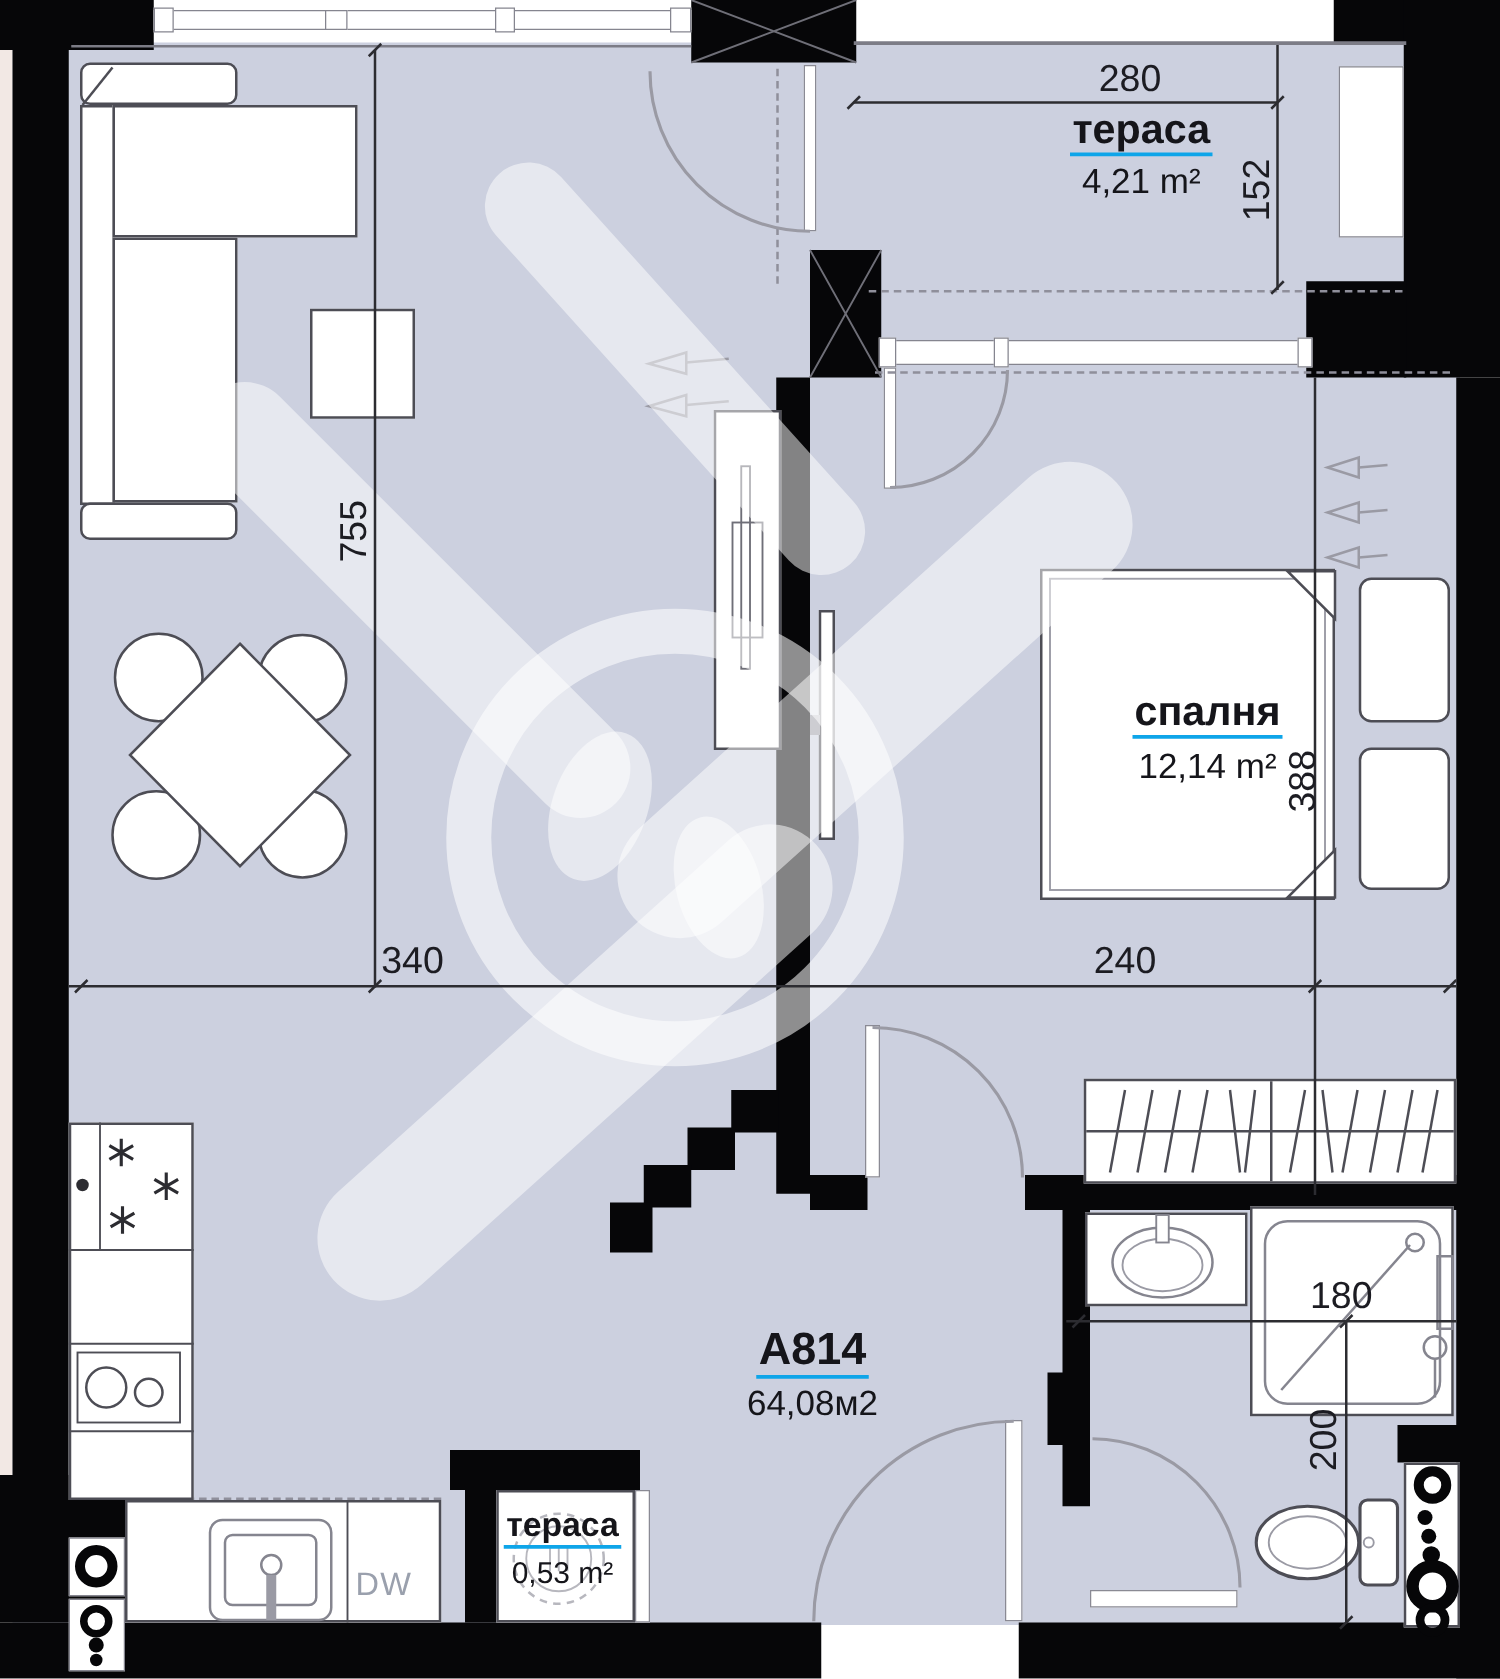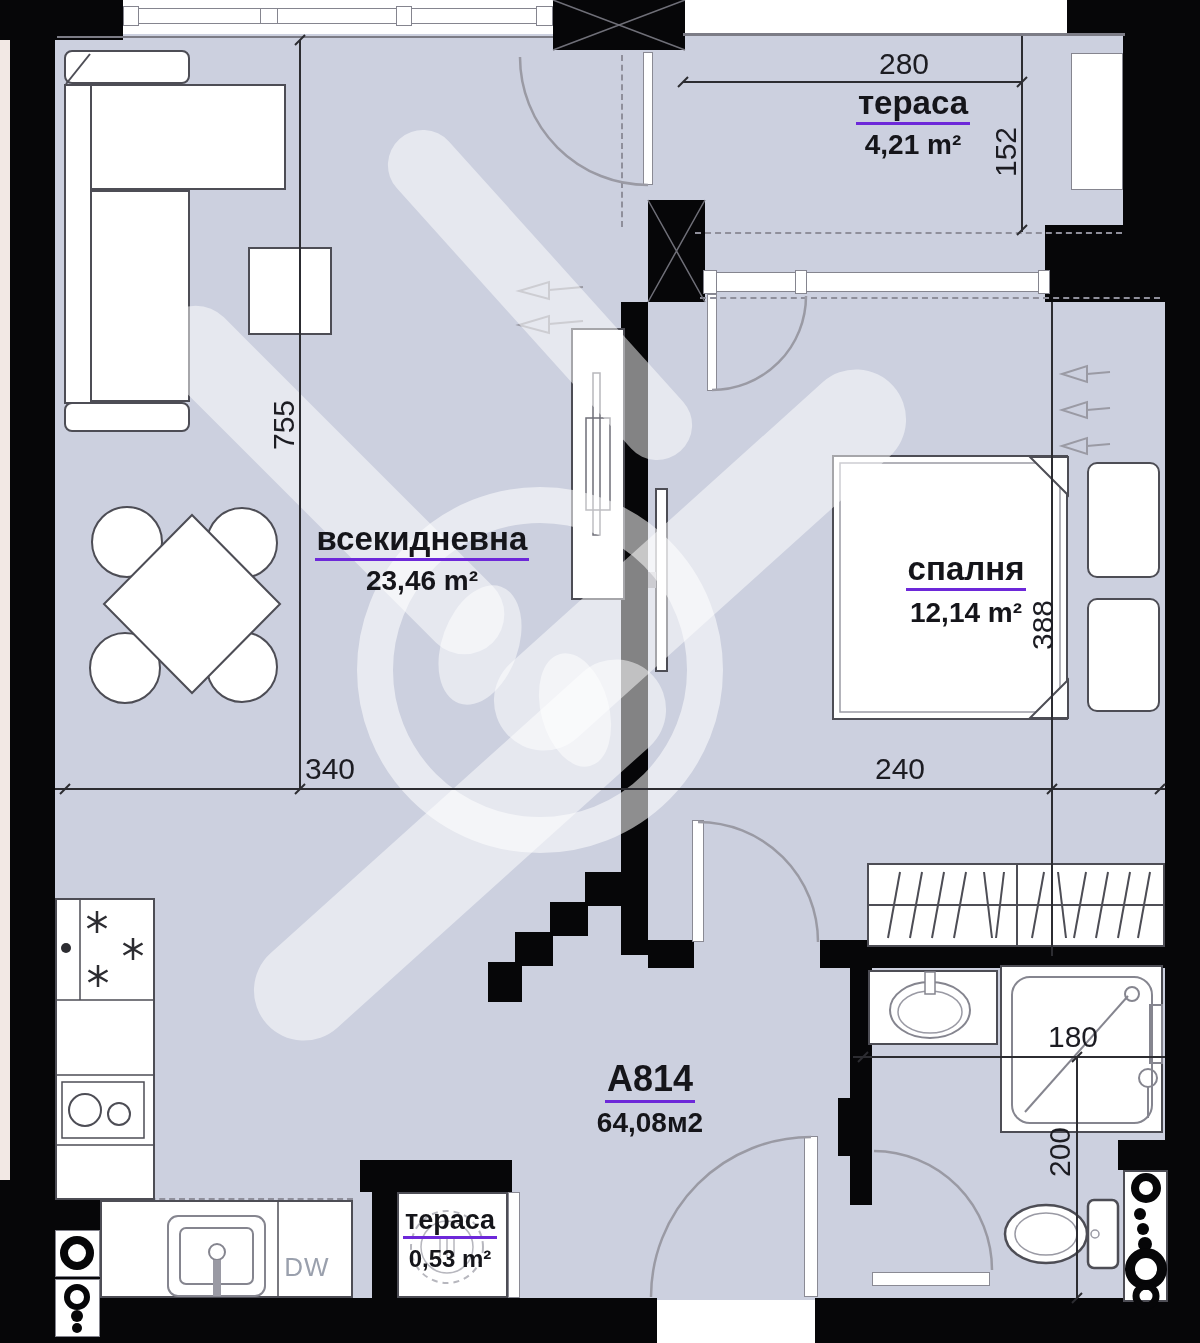--- a/index.html
+++ b/index.html
@@ -11,22 +11,22 @@
   .wall{background:#060608;}
   .furn{background:#ffffff;border:2px solid #4d4d55;box-sizing:border-box;}
   .thin{background:#ffffff;border:1.5px solid #85858f;box-sizing:border-box;}
   .leaf{background:#ffffff;border:1.5px solid #8a8a94;box-sizing:border-box;}
   .gline{background:#7c7c86;}
   .dline{background:#2c2c31;}
   .dash-h{border-top:2px dashed #8f8f9b;height:0;}
   .dash-v{border-left:2px dashed #8f8f9b;width:0;}
   .lbl{color:#15151a;text-align:center;line-height:1.05;white-space:nowrap;}
   .rlabel{font-weight:bold;font-size:33px;}
-  .rlabel .u{border-bottom:3px solid #6d28d9;padding:0 2px 1px 2px;}
-  .alabel{font-weight:bold;font-size:28px;}
+  .rlabel .u{border-bottom:3px solid #0ea5e9;padding:0 2px 1px 2px;}
+  .alabel{font-weight:normal;font-size:28px;}
   .dlabel{font-size:30px;font-weight:400;color:#1c1c22;}
   .rot{transform:rotate(-90deg);transform-origin:center center;}
   .dw{font-size:26px;color:#9aa0ad;font-weight:400;letter-spacing:1px;}
   .s-small{font-size:27px;}
   .a-small{font-size:24px;}
   svg{position:absolute;left:0;top:0;}
 </style>
 </head>
 <body>
 
@@ -266,24 +266,20 @@
   <div class="abs dline" style="left:299px;top:40px;width:2px;height:750px;z-index:7;"></div>
   <div class="abs dline" style="left:1021px;top:36px;width:2px;height:196px;z-index:7;"></div>
   <div class="abs dline" style="left:1051px;top:302px;width:2px;height:654px;z-index:7;"></div>
   <div class="abs dline" style="left:1076px;top:1057px;width:2px;height:242px;z-index:7;"></div>
 
   <div class="abs lbl rlabel" style="left:828px;top:86px;width:170px;z-index:8;">
     <span class="u">тераса</span>
   </div>
   <div class="abs lbl alabel" style="left:828px;top:130px;width:170px;z-index:8;">4,21 m²</div>
 
-  <div class="abs lbl rlabel" style="left:312px;top:522px;width:220px;z-index:8;">
-    <span class="u">всекидневна</span>
-  </div>
-  <div class="abs lbl alabel" style="left:312px;top:566px;width:220px;z-index:8;">23,46 m²</div>
 
   <div class="abs lbl rlabel" style="left:878px;top:552px;width:176px;z-index:8;">
     <span class="u">спалня</span>
   </div>
   <div class="abs lbl alabel" style="left:878px;top:598px;width:176px;z-index:8;">12,14 m²</div>
 
   <div class="abs lbl rlabel s-small" style="left:398px;top:1206px;width:104px;z-index:8;">
     <span class="u">тераса</span>
   </div>
   <div class="abs lbl alabel a-small" style="left:398px;top:1246px;width:104px;z-index:8;">0,53 m²</div>

